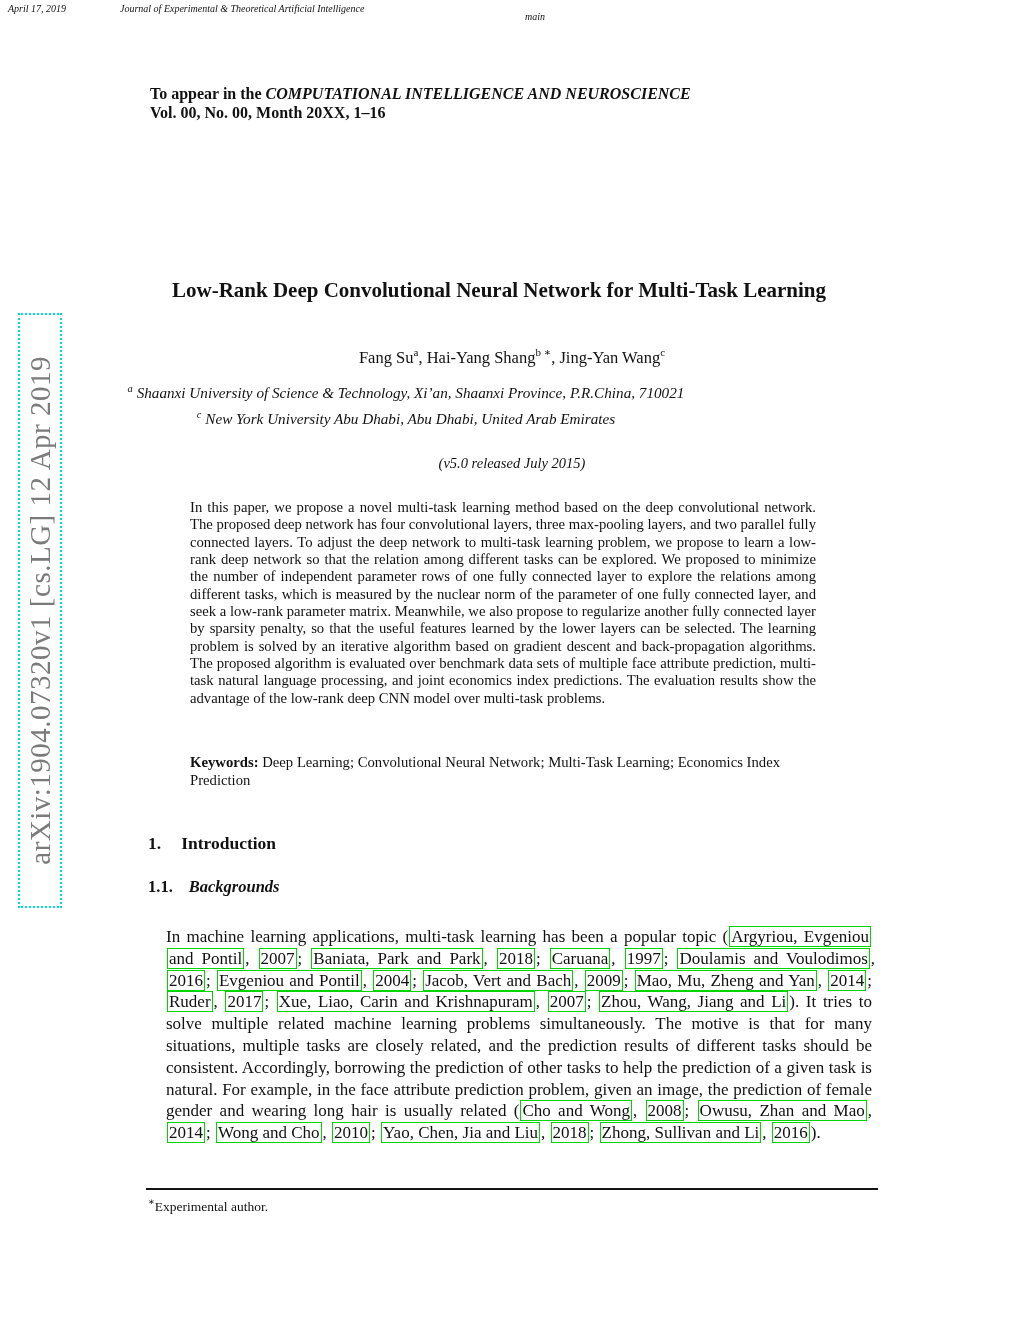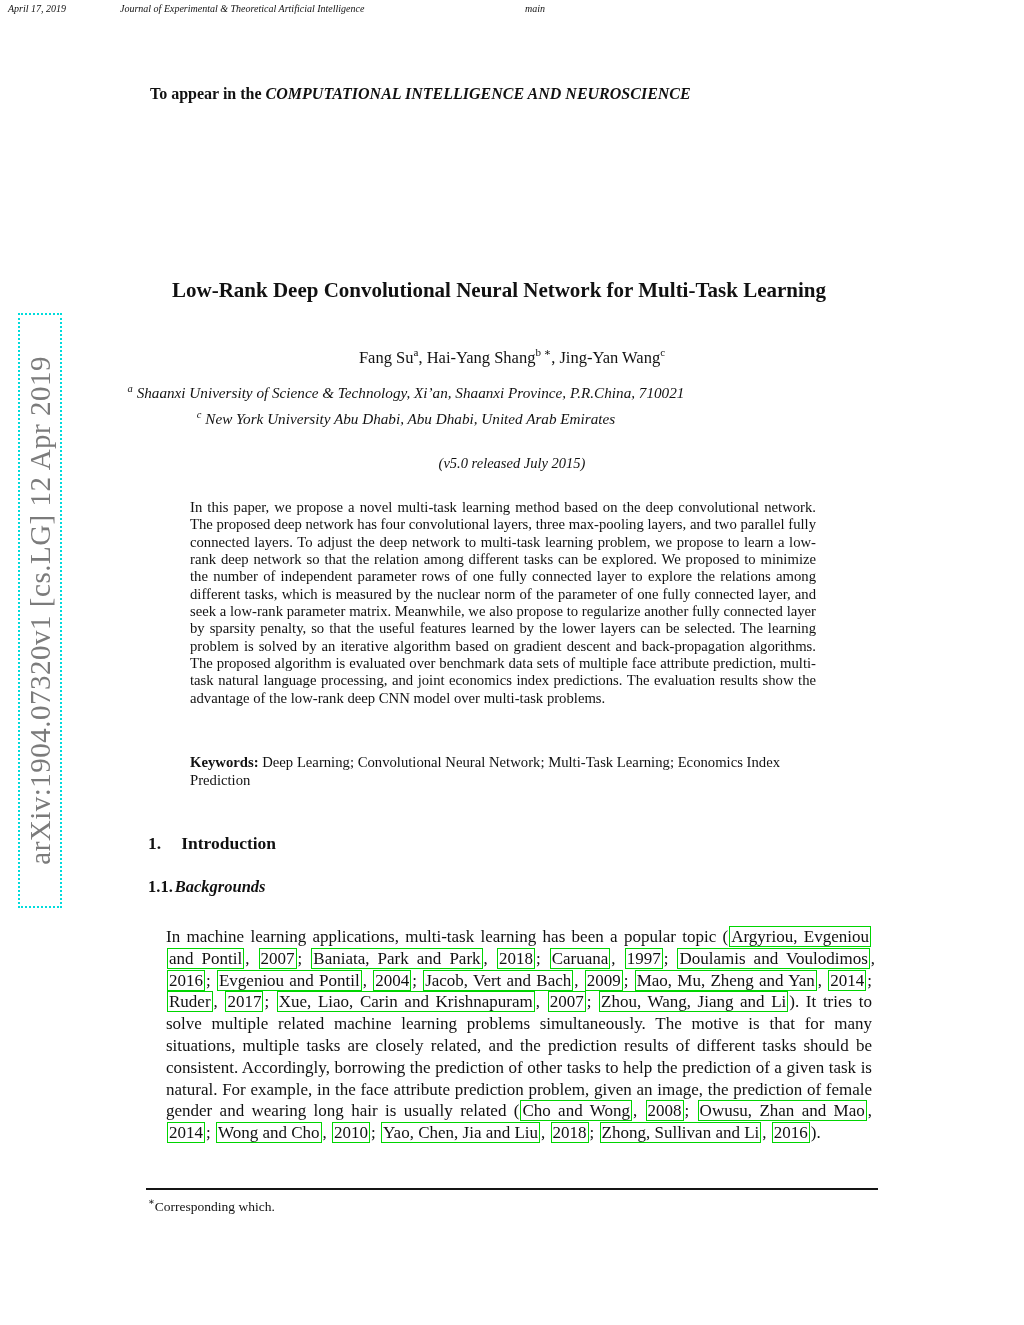--- a/index.html
+++ b/index.html
@@ -5,21 +5,21 @@
   html,body{margin:0;padding:0;background:#e8e8e8;}
   .page{
     position:relative;width:1024px;height:1325px;margin:0 auto;
     background:var(--page-bg,#ffffff);color:var(--ink,#111111);
     font-family:"Liberation Serif","DejaVu Serif",serif;
     overflow:hidden;
   }
   
   .runhead{position:absolute;top:3px;left:8px;width:1000px;font-size:10px;white-space:nowrap;font-style:italic;}
   .rh-journal{position:absolute;left:112px;top:0;}
-  .rh-doc{position:absolute;left:517px;top:0;}
+  .rh-doc{position:absolute;left:517px;top:8px;}
   
   .banner{position:absolute;left:150px;top:84px;font-size:16px;line-height:19px;font-weight:bold;}
   .it{font-style:italic;}
   
   .stamp-box{
     position:absolute;left:18px;top:313px;width:44px;height:595px;
     border:2px dotted var(--stamp-border,#00dcdc);
     display:flex;align-items:center;justify-content:center;box-sizing:border-box;
   }
   .stamp-text{
@@ -40,21 +40,21 @@
   .abstract{
     position:absolute;left:190px;top:499px;width:626px;
     font-size:14.7px;line-height:17.35px;text-align:justify;
   }
   .keywords{position:absolute;left:190px;top:754px;width:626px;font-size:14.7px;line-height:17.5px;text-align:left;}
   .kw-label{font-weight:bold;}
   
   .sec{position:absolute;left:148px;top:833px;font-size:17.5px;font-weight:bold;}
   .sec-num{margin-right:20px;}
   .subsec{position:absolute;left:148px;top:877px;font-size:16.5px;font-weight:bold;}
-  .subsec-num{margin-right:2px;}
+  .subsec-num{margin-right:16px;}
   .subsec-title{font-style:italic;}
   
   .body-par{
     position:absolute;left:148px;top:908px;width:706px;margin:18px;
     font-size:17px;line-height:21.8px;text-align:justify;
   }
   .cite{
     border:1.6px solid var(--cite,#00d500);
     padding:0 1px;margin:0 1px;
     box-decoration-break:clone;-webkit-box-decoration-break:clone;
@@ -70,20 +70,21 @@
 <div class="page">
 
   <div class="runhead">
     <span>April 17, 2019</span>
     <span class="rh-journal">Journal of Experimental &amp; Theoretical Artificial Intelligence</span>
     <span class="rh-doc">main</span>
   </div>
 
   <div class="banner">
     <div><span>To appear in the </span><span class="it">COMPUTATIONAL INTELLIGENCE AND NEUROSCIENCE</span></div>
+    <div>Vol. 00, No. 00, Month 20XX, 1–16</div>
   </div>
 
   <div class="stamp-box">
     <div class="stamp-text">arXiv:1904.07320v1  [cs.LG]  12 Apr 2019</div>
   </div>
 
   <h1 class="title">Low-Rank Deep Convolutional Neural Network for Multi-Task Learning</h1>
 
   <div class="authors" id="authors">Fang Su<sup>a</sup>, Hai-Yang Shang<sup>b ∗</sup>, Jing-Yan Wang<sup>c</sup></div>
 
@@ -106,16 +107,16 @@
 
   <div class="subsec">
     <span class="subsec-num">1.1.</span><span class="subsec-title">Backgrounds</span>
   </div>
 
   <p class="body-par" id="intro-par">In machine learning applications, multi-task learning has been a popular topic (<span class="cite">Argyriou, Evgeniou and Pontil</span>, <span class="cite">2007</span>; <span class="cite">Baniata, Park and Park</span>, <span class="cite">2018</span>; <span class="cite">Caruana</span>, <span class="cite">1997</span>; <span class="cite">Doulamis and Voulodimos</span>, <span class="cite">2016</span>; <span class="cite">Evgeniou and Pontil</span>, <span class="cite">2004</span>; <span class="cite">Jacob, Vert and Bach</span>, <span class="cite">2009</span>; <span class="cite">Mao, Mu, Zheng and Yan</span>, <span class="cite">2014</span>; <span class="cite">Ruder</span>, <span class="cite">2017</span>; <span class="cite">Xue, Liao, Carin and Krishnapuram</span>, <span class="cite">2007</span>; <span class="cite">Zhou, Wang, Jiang and Li</span>). It tries to solve multiple related machine learning problems simultaneously. The motive is that for many situations, multiple tasks are closely related, and the prediction results of different tasks should be consistent. Accordingly, borrowing the prediction of other tasks to help the prediction of a given task is natural. For example, in the face attribute prediction problem, given an image, the prediction of female gender and wearing long hair is usually related (<span class="cite">Cho and Wong</span>, <span class="cite">2008</span>; <span class="cite">Owusu, Zhan and Mao</span>, <span class="cite">2014</span>; <span class="cite">Wong and Cho</span>, <span class="cite">2010</span>; <span class="cite">Yao, Chen, Jia and Liu</span>, <span class="cite">2018</span>; <span class="cite">Zhong, Sullivan and Li</span>, <span class="cite">2016</span>).</p>
 
   <div class="footrule"></div>
 
   <div class="footnote">
-    <sup>∗</sup><span>Corresponding which.</span>
+    <sup>∗</sup><span>Experimental author.</span>
   </div>
 
 </div>
 
 </body></html>

